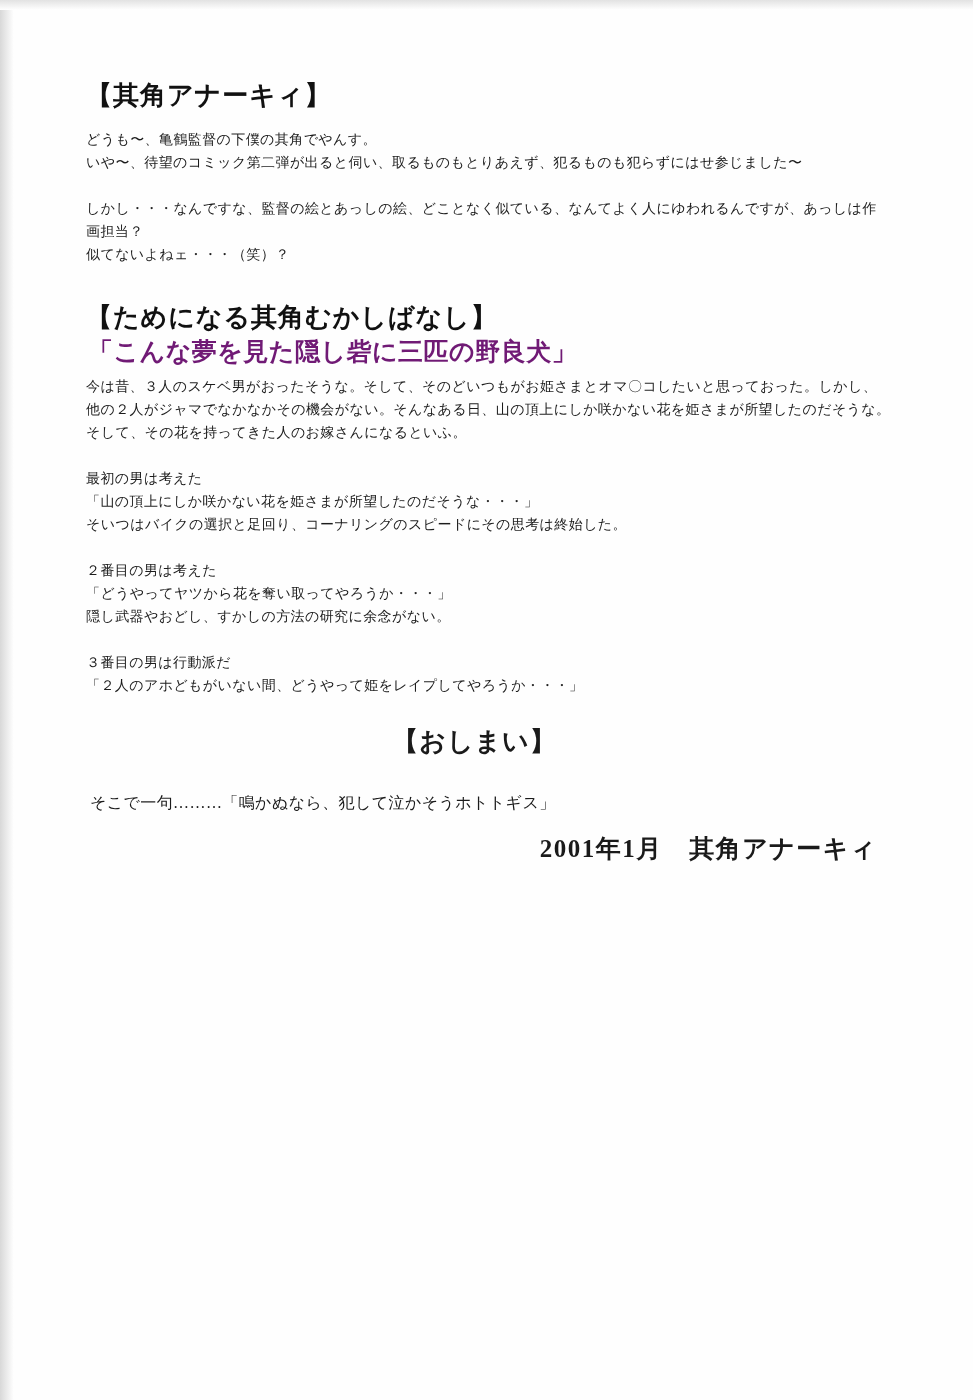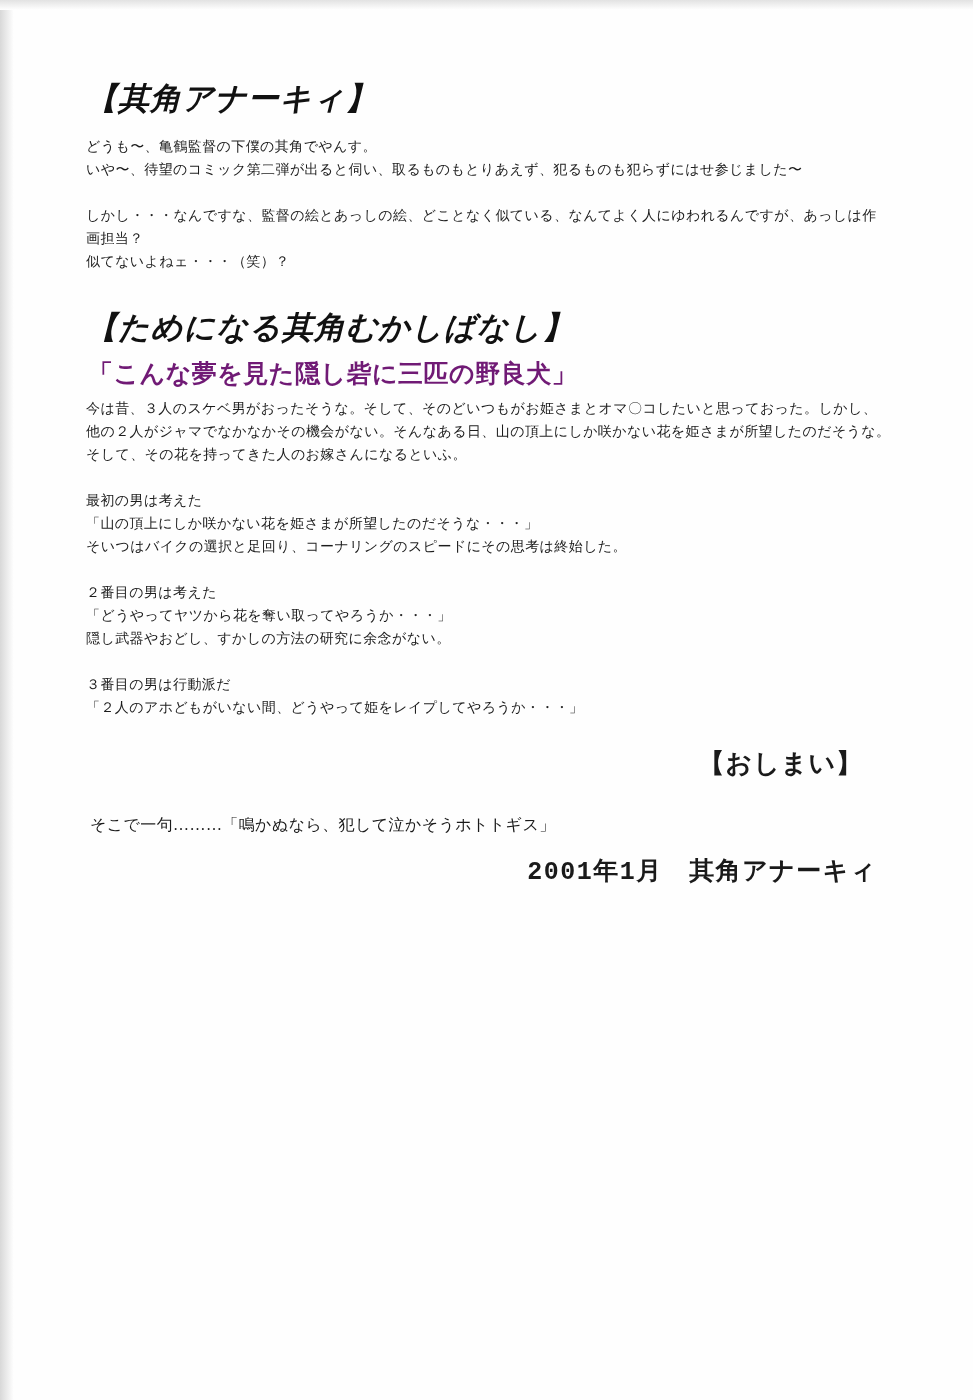--- a/index.html
+++ b/index.html
@@ -18,29 +18,28 @@
     position: relative;
     width: 973px;
     height: 1400px;
     box-sizing: border-box;
     padding: 78px 82px 40px 86px;
     background: #fefefe;
   }
   .section-heading {
     font-family: "DejaVu Sans", "Liberation Sans", sans-serif;
     font-weight: bold;
-    font-size: 31px;
+    font-size: 26px;
     letter-spacing: 1px;
     margin: 0 0 16px 0;
     color: #111;
-    font-style: italic;
   }
   .section-heading.second {
     margin-top: 34px;
-    margin-bottom: 8px;
+    margin-bottom: 0;
   }
   .story-title {
     font-family: "Liberation Serif", "DejaVu Serif", serif;
     font-weight: bold;
     font-size: 25px;
     margin: 0 0 8px 2px;
     letter-spacing: 0.5px;
     color: #701a75;
   }
   .para {
@@ -57,31 +56,31 @@
     margin-bottom: 22px;
   }
   .block.tight {
     margin-bottom: 0;
   }
   .spacer-md { height: 24px; }
   .end-mark {
     font-family: "DejaVu Sans", "Liberation Sans", sans-serif;
     font-weight: bold;
     font-size: 26px;
-    text-align: right;
+    text-align: center;
     margin: 26px 28px 0 0;
     letter-spacing: 1px;
   }
   .haiku-line {
     font-size: 16px;
     margin: 34px 0 0 4px;
     letter-spacing: 0.4px;
   }
   .signature {
-    font-family: Liberation Mono, monospace;
+    font-family: Liberation Serif, serif;
     font-weight: bold;
     font-size: 25px;
     text-align: right;
     margin: 18px 14px 0 0;
     letter-spacing: 1.5px;
   }
   .edge-shadow-left {
     position: absolute;
     left: 0; top: 0; bottom: 0;
     width: 14px;

